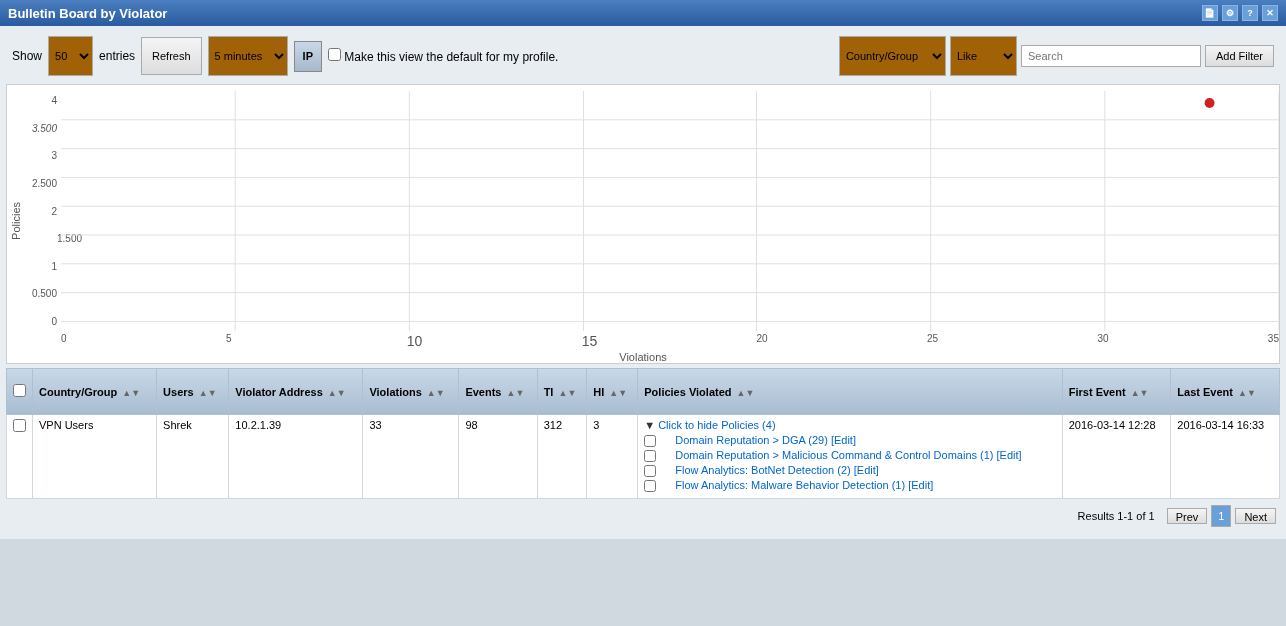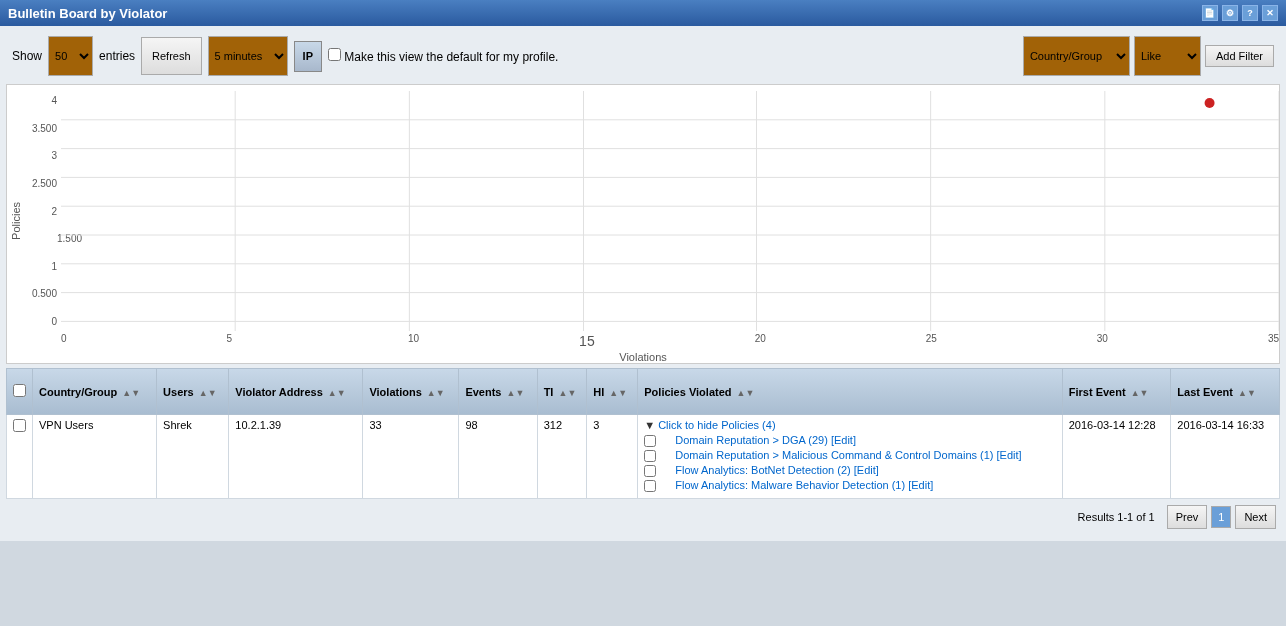--- a/index.html
+++ b/index.html
@@ -161,21 +161,21 @@
     }
 
     #results-label { font-size: 11px; margin-right: 8px; }
 
     button.page-btn {
       font-size: 11px;
       padding: 2px 8px;
       border: 1px solid #aaa;
       background: linear-gradient(to bottom, #f5f5f5, #ddd);
       cursor: pointer;
-      height: 24px;
+      height: 16px;
     }
 
     .page-num {
       font-size: 11px;
       padding: 2px 6px;
       border: 1px solid #aaa;
       background: #6a9fd8;
       color: white;
       height: 22px;
       display: inline-flex;
@@ -225,34 +225,35 @@
       <select class="small-select">
         <option value="country">Country/Group</option>
         <option value="user">User</option>
         <option value="violator">Violator Address</option>
       </select>
       <select class="small-select">
         <option value="like">Like</option>
         <option value="equals">Equals</option>
         <option value="notlike">Not Like</option>
       </select>
+      <input type="text" id="search-input" class="small-select" placeholder="Search" style="width: 180px;">
       <button class="add-filter-btn">Add Filter</button>
     </div>
   </div>
 
   <div id="chart-container">
     <div style="position:relative; height:260px; display:flex;">
 
       <div style="width:18px; display:flex; align-items:center; justify-content:center;">
         <span style="font-size:11px; color:#555; writing-mode:vertical-rl; transform:rotate(180deg); white-space:nowrap;">Policies</span>
       </div>
 
       <div style="width:36px; display:flex; flex-direction:column; justify-content:space-between; padding:4px 4px 24px 0; text-align:right;">
         <span style="font-size:10px; color:#555;">4</span>
-        <span style="font-size:10px; color:#555;">3.500</span>
+        <span style="font-size:10px; color:#555;font-style:italic;">3.500</span>
         <span style="font-size:10px; color:#555;">3</span>
         <span style="font-size:10px; color:#555;">2.500</span>
         <span style="font-size:10px; color:#555;">2</span>
         <span style="font-size:10px; color:#555;margin-left:32px;">1.500</span>
         <span style="font-size:10px; color:#555;">1</span>
         <span style="font-size:10px; color:#555;">0.500</span>
         <span style="font-size:10px; color:#555;">0</span>
       </div>
 
       <div style="flex:1; position:relative; display:flex; flex-direction:column;">
@@ -274,21 +275,21 @@
           <line x1="71.4%" y1="0" x2="71.4%" y2="100%" stroke="#e0e0e0" stroke-width="1"></line>
           <line x1="85.7%" y1="0" x2="85.7%" y2="100%" stroke="#e0e0e0" stroke-width="1"></line>
           <line x1="100%" y1="0" x2="100%" y2="100%" stroke="#e0e0e0" stroke-width="1"></line>
 
           <circle cx="94.3%" cy="5%" r="5" fill="#cc2222"></circle>
         </svg>
 
         <div style="display:flex; justify-content:space-between; padding:2px 0; height:20px;">
           <span style="font-size:10px; color:#555;">0</span>
           <span style="font-size:10px; color:#555;">5</span>
-          <span style="font-size:10px; color:#555;margin-left:16px;">10</span>
+          <span style="font-size:14px; color:#555;margin-left:16px;">10</span>
           <span style="font-size:14px; color:#555;">15</span>
           <span style="font-size:10px; color:#555;">20</span>
           <span style="font-size:10px; color:#555;">25</span>
           <span style="font-size:10px; color:#555;">30</span>
           <span style="font-size:10px; color:#555;">35</span>
         </div>
       </div>
     </div>
 
     <div id="chart-x-label">Violations</div>

